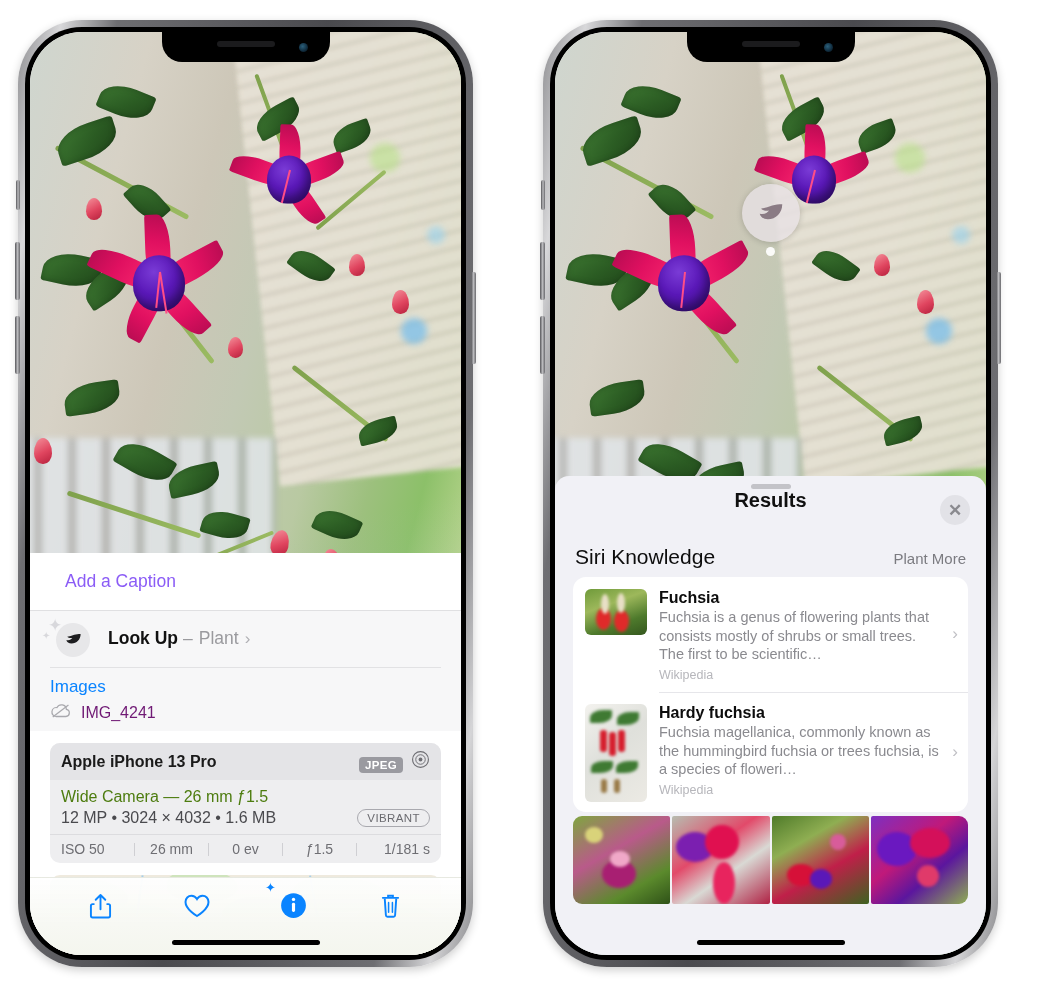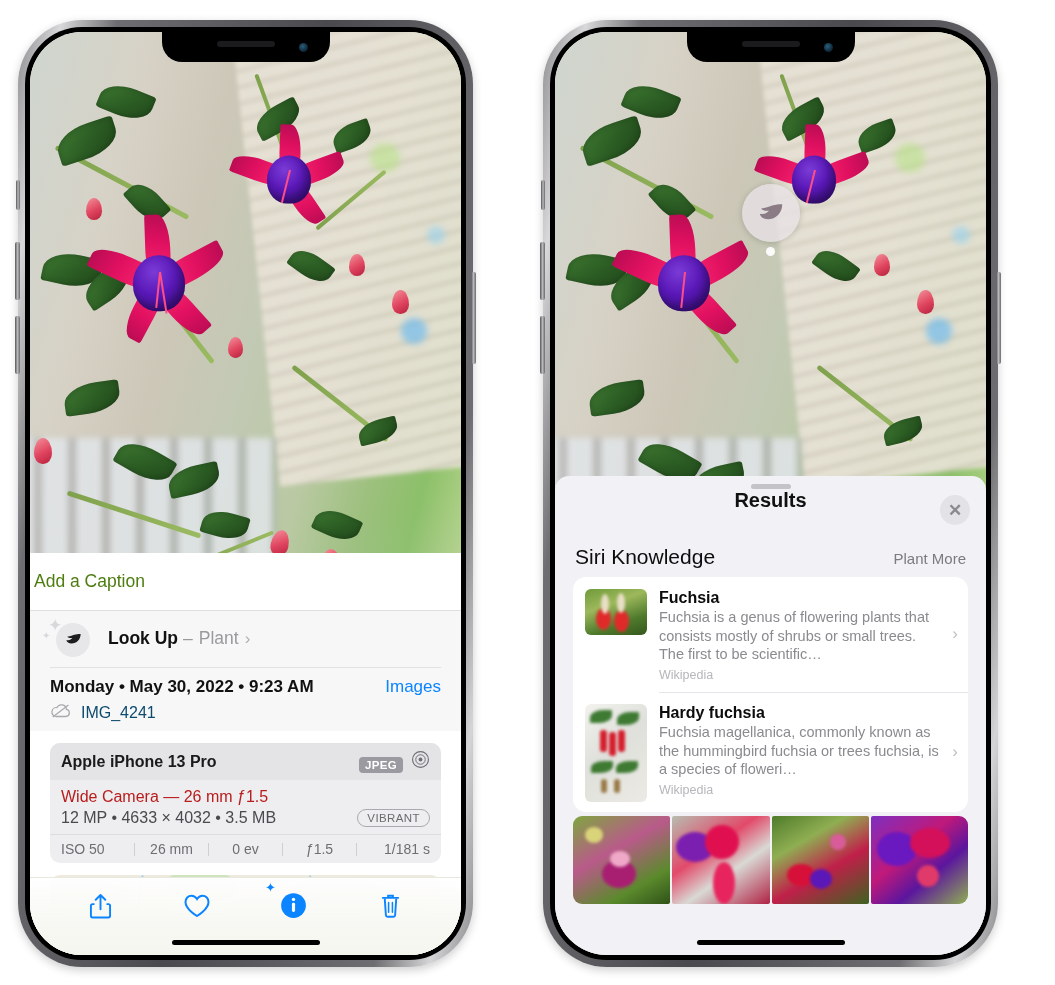--- a/index.html
+++ b/index.html
@@ -153,22 +153,22 @@
   }
 
   
   .sheet {
     position: absolute; left: 0; right: 0; bottom: 0;
     background: #ffffff;
     z-index: 20;
   }
   .caption-row {
     height: 58px; display: flex; align-items: center;
-    padding: 0 4px; background: #fff;
-    font-size: 17.5px; color: #4d7c0f;
+    padding: 0 35px; background: #fff;
+    font-size: 17.5px; color: #8b5cf6;
     border-bottom: .5px solid #e0e0e2;
   }
   .lookup-row {
     height: 56px; display: flex; align-items: center;
     padding: 0 20px; background: #f7f7f8; position: relative;
   }
   .lookup-icon-wrap { position: relative; width: 40px; height: 40px; margin-right: 18px; }
   .lookup-circle {
     position: absolute; left: 6px; top: 4px;
     width: 34px; height: 34px; border-radius: 50%;
@@ -183,37 +183,37 @@
   .lookup-label { font-size: 17.5px; font-weight: 700; color: #111; }
   .lookup-sub { font-size: 17.5px; font-weight: 400; color: #9a9a9e; margin-left: 5px; }
   .chev-sm { color: #b0b0b4; font-size: 17px; margin-left: 6px; }
 
   .meta-block { background: #f7f7f8; padding: 0 20px 8px; }
   .meta-divider { height: .5px; background: #e2e2e4; margin: 0 0 10px 0; }
   .meta-line1 { display:flex; align-items:center; justify-content: space-between; }
   .meta-date { font-size: 17px; font-weight: 700; color: #111; }
   .adjust { font-size: 17px; color: #0a84ff; }
   .meta-line2 { display:flex; align-items:center; margin-top: 6px; gap: 9px; }
-  .meta-file { font-size: 16px; color: #0c4a6e; }
+  .meta-file { font-size: 16px; color: #701a75; }
 
   .cam-card {
     margin: 12px 20px 0; background: #eeeef0; border-radius: 10px; overflow: hidden;
   }
   .cam-head {
     display:flex; align-items:center; justify-content: space-between;
     padding: 7px 11px; background: #e4e4e7;
   }
   .cam-model { font-size: 16px; font-weight: 700; color: #1a1a1a; }
   .cam-head-right { display:flex; align-items:center; gap: 8px; }
   .chip-jpeg {
     background:#9a9aa0; color:#fff; font-size: 11.5px; font-weight:700;
     padding: 2px 6px; border-radius: 4px; letter-spacing: .3px; margin-top: 7px;
   }
   .cam-body { padding: 8px 11px 7px; }
-  .cam-l1 { font-size: 16px; color: #b91c1c; }
+  .cam-l1 { font-size: 16px; color: #4d7c0f; }
   .cam-l2row { display:flex; align-items:center; justify-content: space-between; margin-top: 3px; }
   .cam-l2 { font-size: 16px; color: #4a4a4e; }
   .chip-vibrant {
     border: 1px solid #a9a9af; color:#6b6b70; font-size: 11.5px;
     padding: 2px 9px; border-radius: 11px; letter-spacing: .4px;
   }
   .exif-row {
     display:flex; align-items:center; border-top: .5px solid #dcdcdf;
     padding: 6px 11px; font-size: 14px; color: #6e6e73;
   }
@@ -435,21 +435,20 @@
             </div>
             <span class="lookup-label">Look Up</span>
             <span class="lookup-sub">–</span>
             <span class="lookup-sub" style="margin-left:6px">Plant</span>
             <span class="chev-sm">›</span>
           </div>
 
           <div class="meta-block">
             <div class="meta-divider"></div>
             <div class="meta-line1">
-              <span class="meta-date">Monday • May 30, 2022 • 9:23 AM</span>
               <span class="adjust">Images</span>
             </div>
             <div class="meta-line2">
               <span>
                 <svg width="22" height="16" viewBox="0 0 28 20" aria-hidden="true">
                   <path d="M7.5 17h12.8a4.6 4.6 0 0 0 .6-9.1A6.4 6.4 0 0 0 8.9 5.6 5.2 5.2 0 0 0 7.5 17z" fill="none" stroke="#a9a9ae" stroke-width="1.6"></path>
                   <line x1="3.5" y1="17.5" x2="23.5" y2="2.5" stroke="#a9a9ae" stroke-width="1.6"></line>
                 </svg>
               </span>
               <span class="meta-file">IMG_4241</span>
@@ -466,21 +465,21 @@
                     <circle cx="12" cy="12" r="10" fill="none" stroke="#6e6e73" stroke-width="1.4"></circle>
                     <circle cx="12" cy="12" r="6" fill="none" stroke="#6e6e73" stroke-width="1.2"></circle>
                     <circle cx="12" cy="12" r="2.4" fill="#6e6e73"></circle>
                   </svg>
                 </span>
               </span>
             </div>
             <div class="cam-body">
               <div class="cam-l1">Wide Camera — 26 mm ƒ1.5</div>
               <div class="cam-l2row">
-                <span class="cam-l2">12 MP • 4633 × 4032 • 3.5 MB</span>
+                <span class="cam-l2">12 MP • 3024 × 4032 • 1.6 MB</span>
                 <span class="chip-vibrant">VIBRANT</span>
               </div>
             </div>
             <div class="exif-row">
               <span class="exif-cell">ISO 50</span>
               <span class="exif-sep"></span>
               <span class="exif-cell">26 mm</span>
               <span class="exif-sep"></span>
               <span class="exif-cell">0 ev</span>
               <span class="exif-sep"></span>

